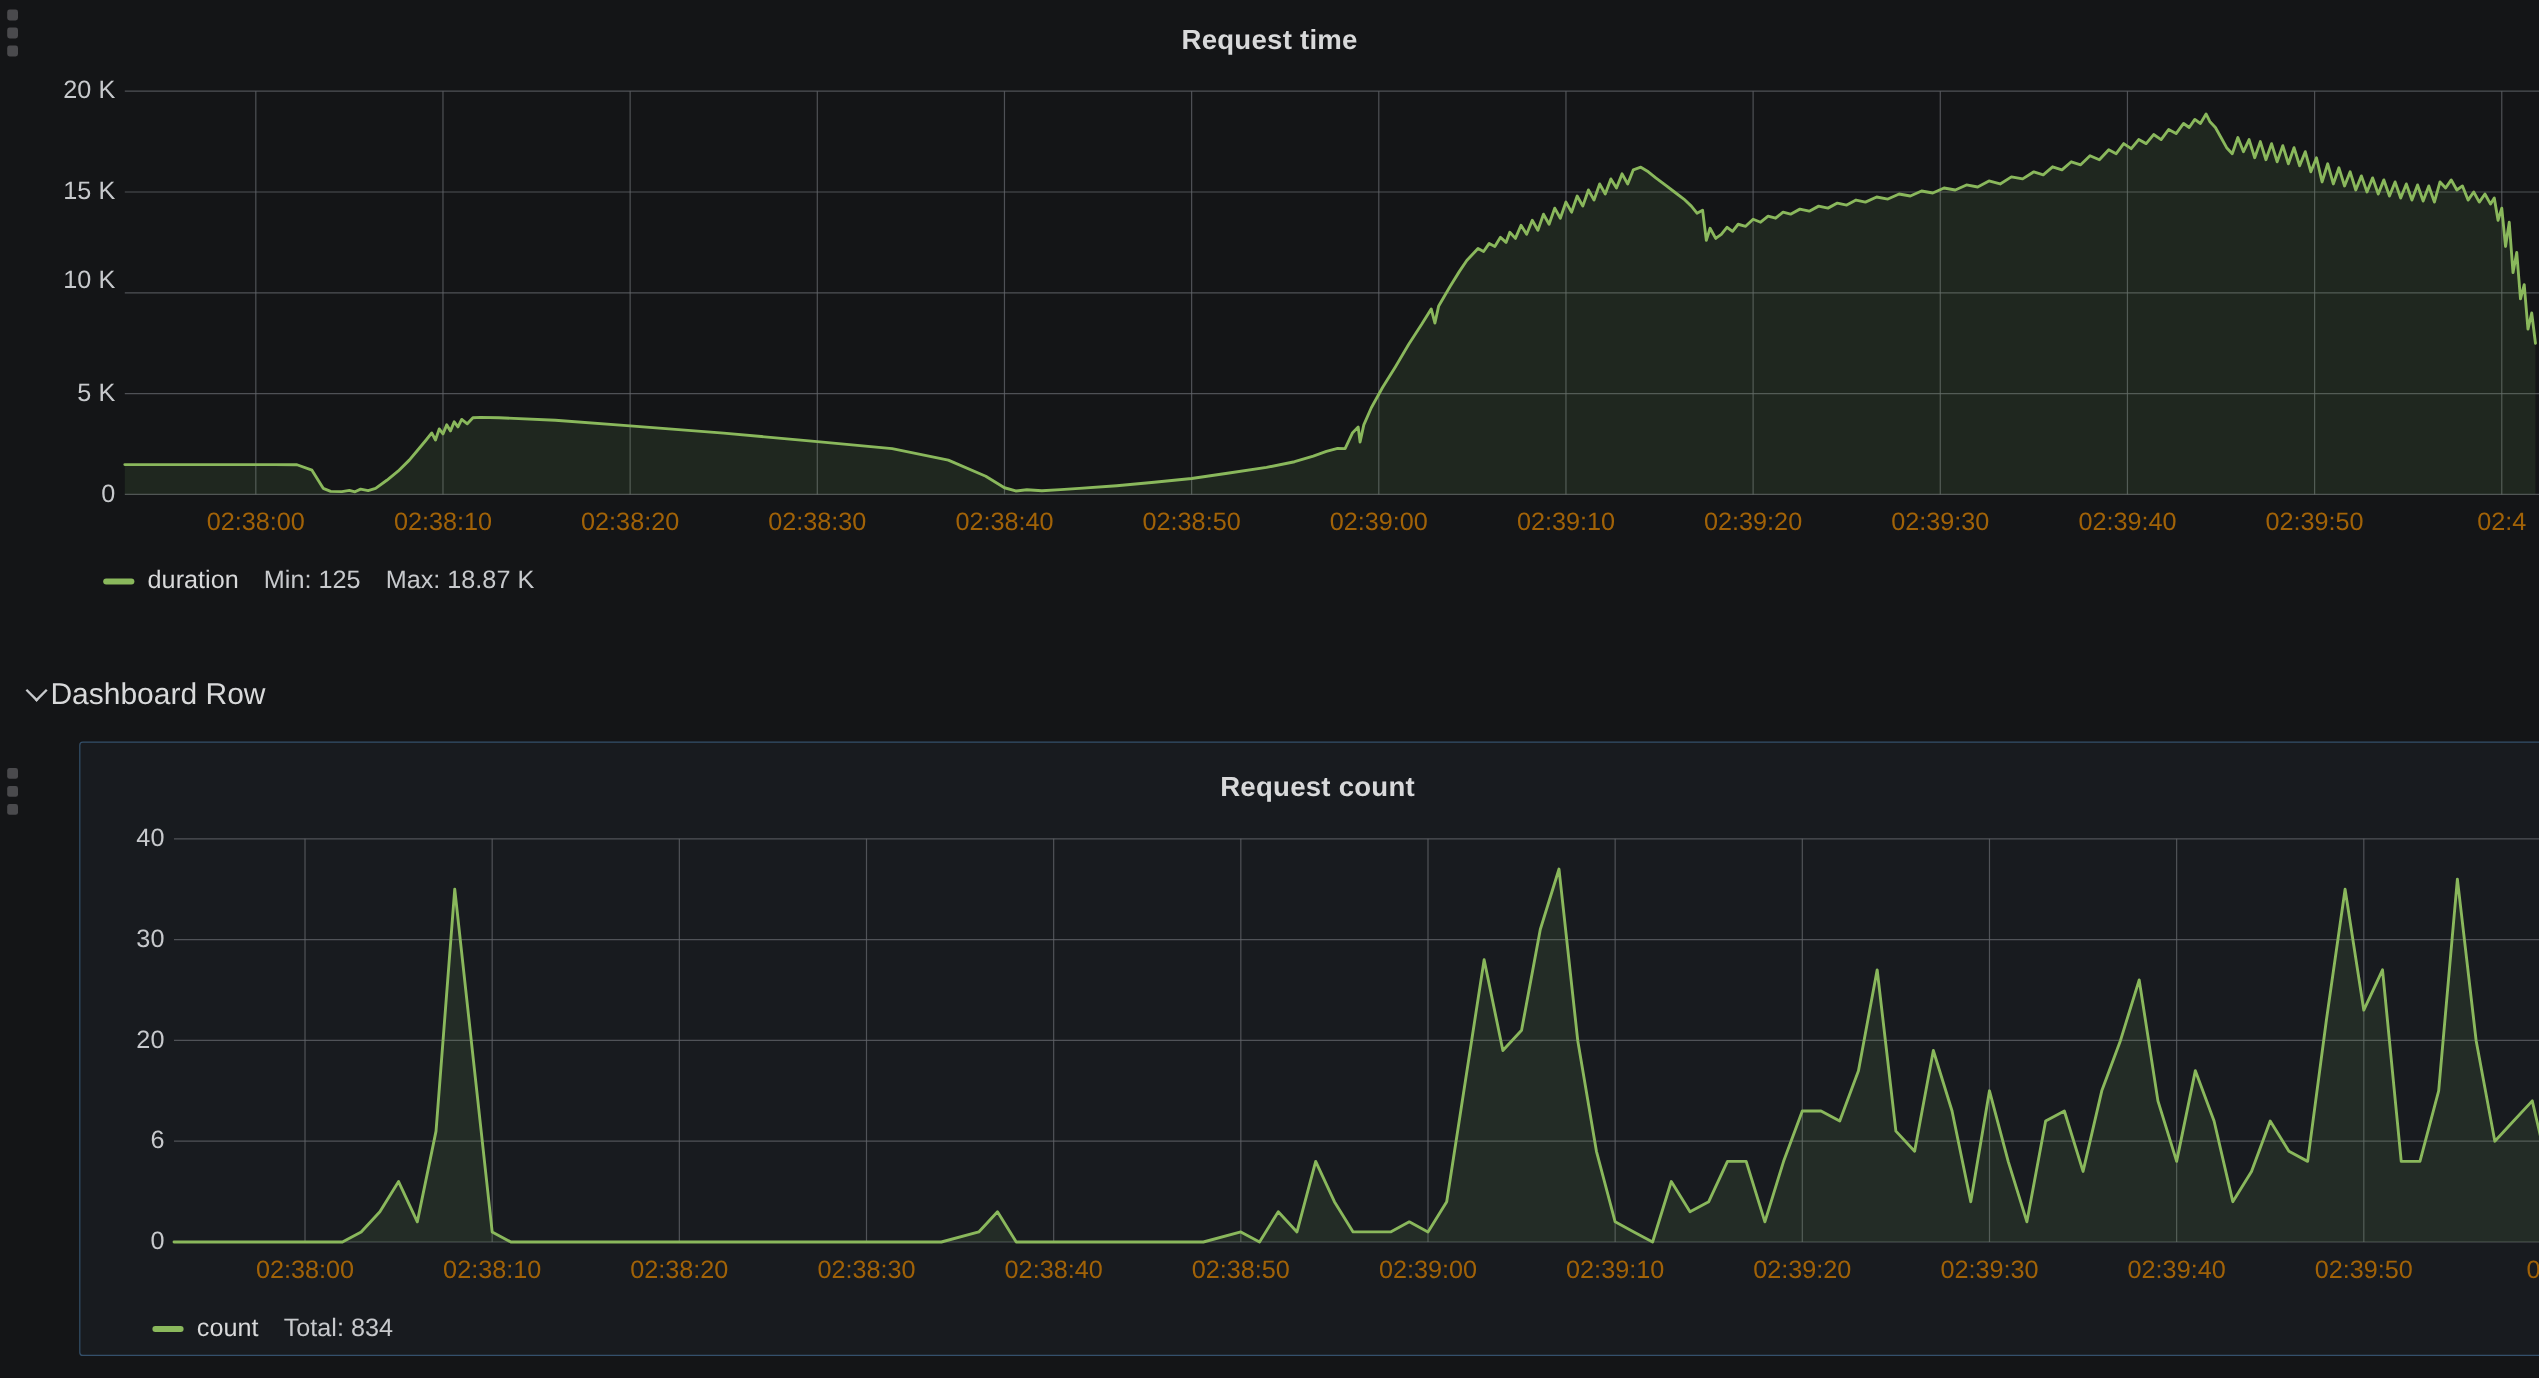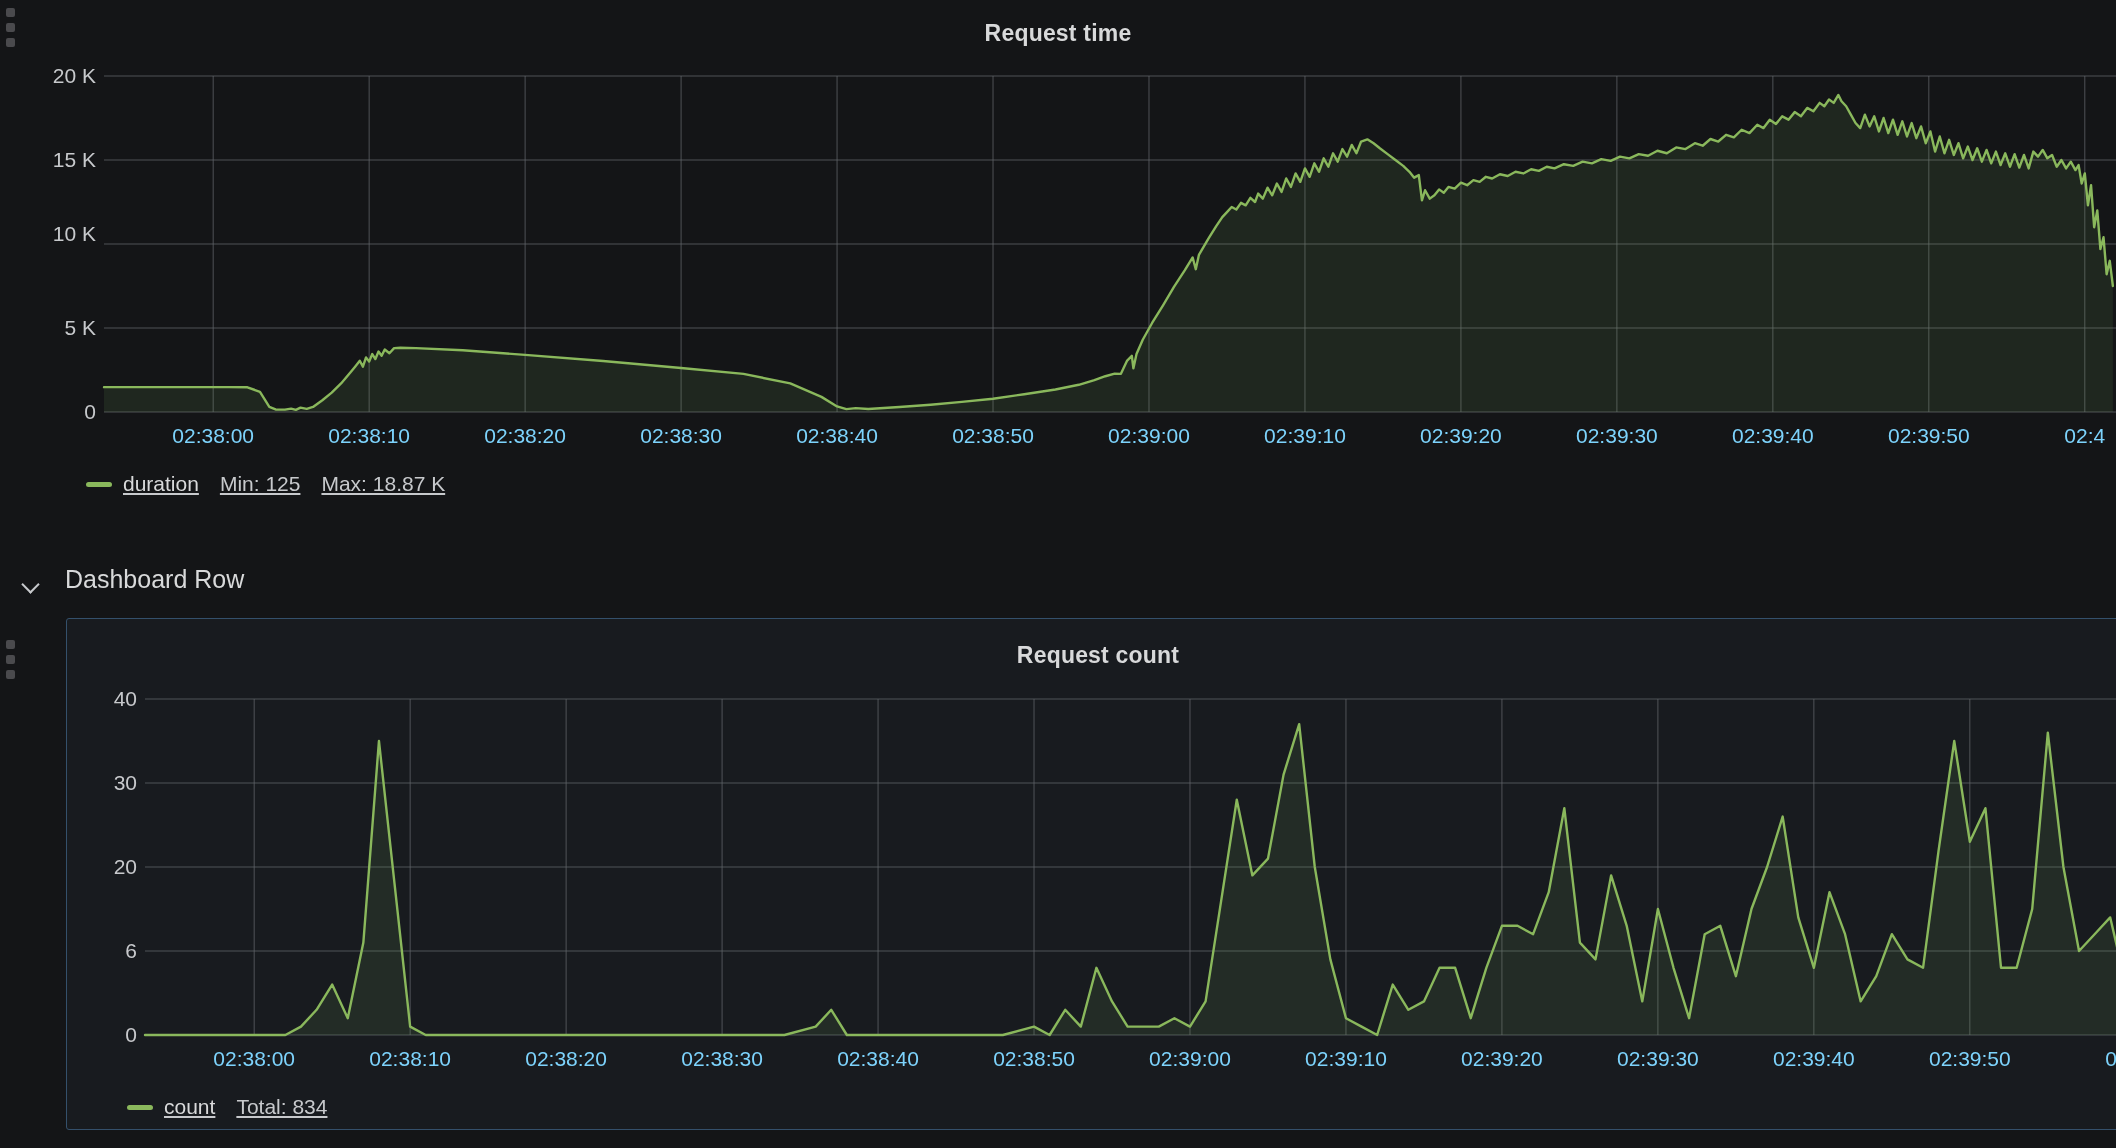--- a/index.html
+++ b/index.html
@@ -47,43 +47,42 @@
   .ylabels, .xlabels { position: absolute; }
   .ylabel {
     position: absolute; right: 0;
     transform: translateY(-50%);
     font-size: 21px; color: #c7c9cc;
     white-space: nowrap; text-align: right;
   }
   .xlabel {
     position: absolute; top: 0;
     transform: translateX(-50%);
-    font-size: 21px; color: #7dd3fc;
+    font-size: 21px; color: #a16207;
     white-space: nowrap;
   }
 
   
   .legend {
     position: absolute;
     display: flex; align-items: center; gap: 11px;
     font-size: 21px; color: #c7c9cc;
     white-space: nowrap;
-    text-decoration: underline;
   }
   .legend .swatch {
     display: inline-block; width: 26px; height: 5px;
     border-radius: 3px; background: #8ab85c;
   }
   .legend .series-name { color: #d8d9da; }
   .legend .stat { margin-left: 10px; color: #c7c9cc; }
 
   
   .row-header {
     position: absolute;
-    display: flex; align-items: flex-end; gap: 23px;
+    display: flex; align-items: flex-start; gap: 0;
     cursor: pointer;
   }
   .row-chevron {
     width: 20px; height: 20px;
     display: inline-block; position: relative;
   }
   .row-chevron::before {
     content: ""; position: absolute; left: 2px; top: 4px;
     width: 11px; height: 11px;
     border-right: 2.6px solid #c7c9cc;

